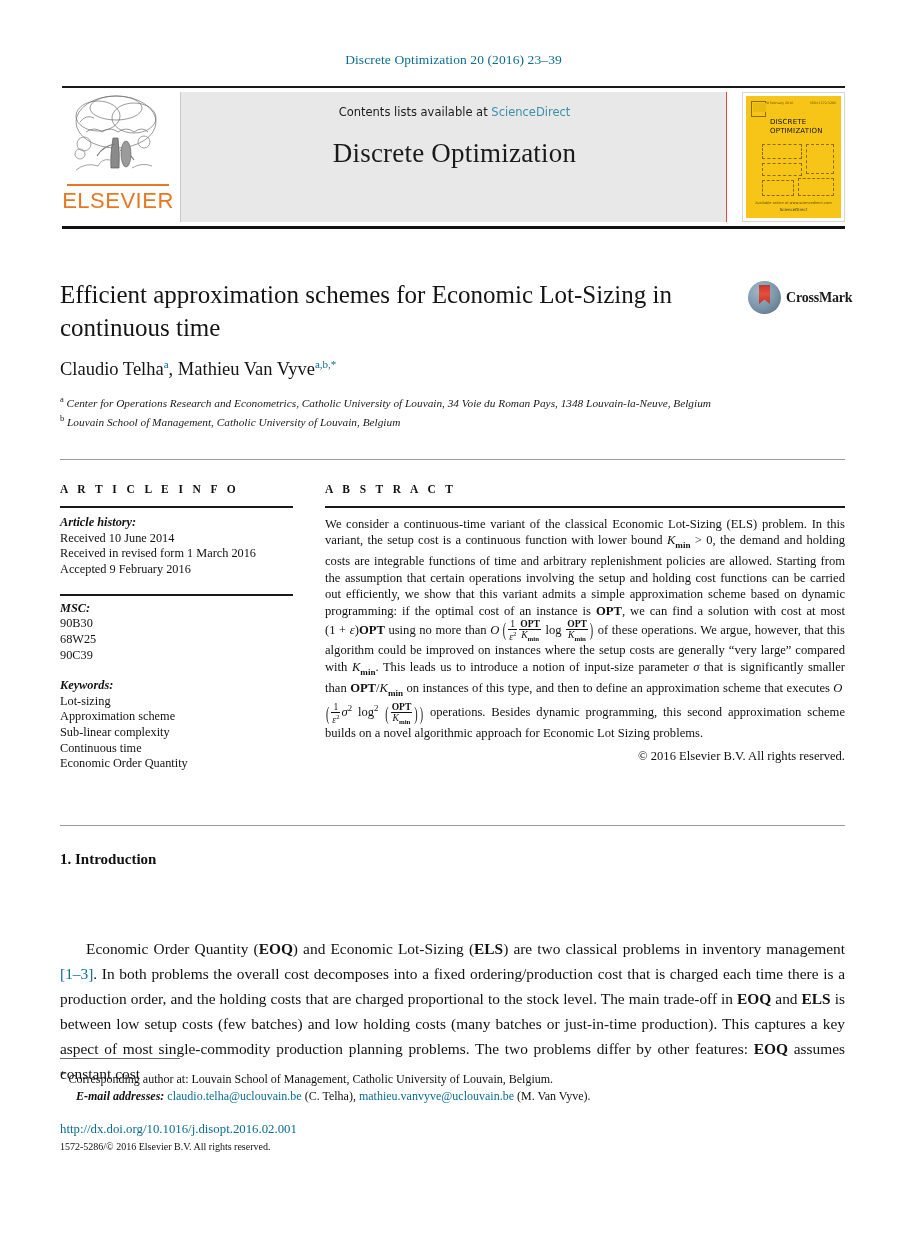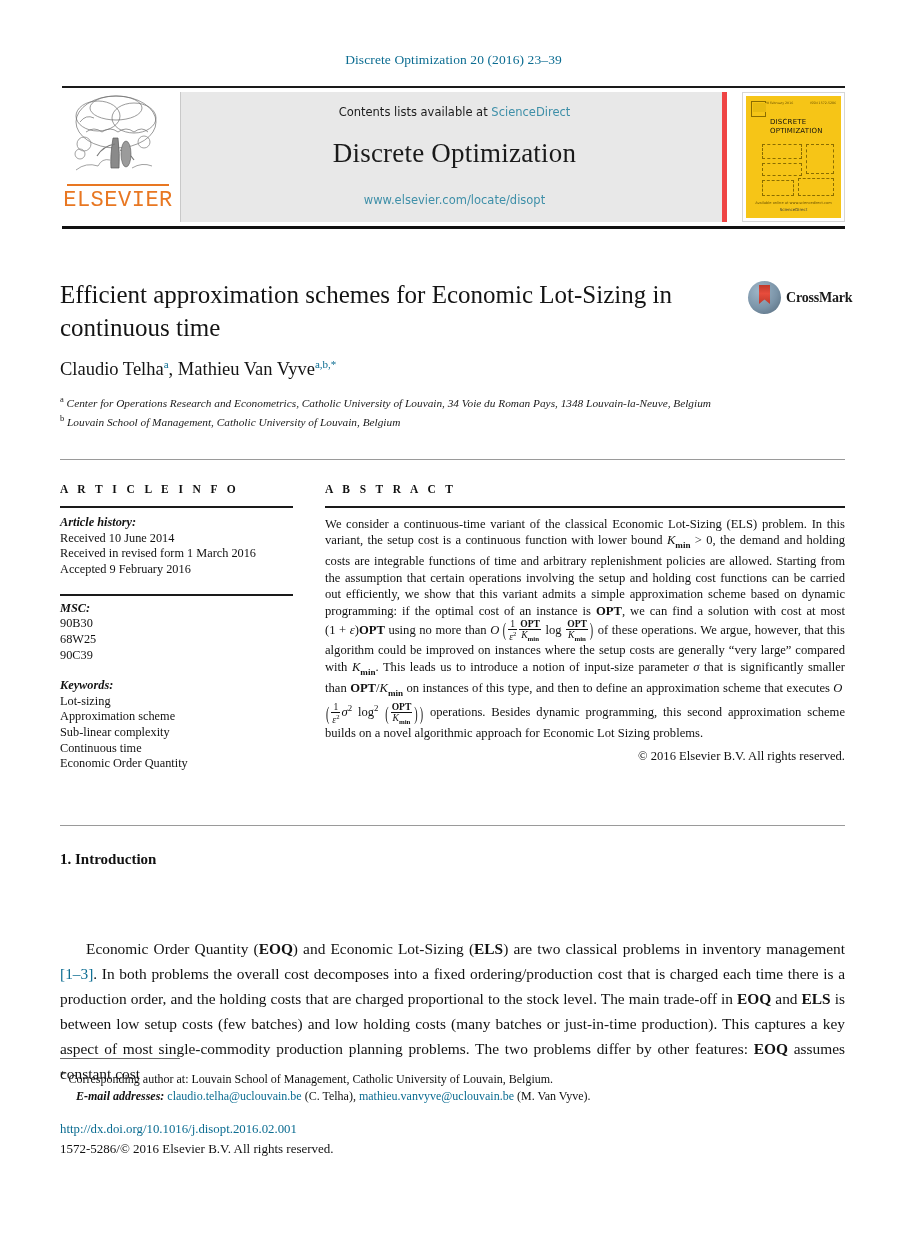--- a/index.html
+++ b/index.html
@@ -38,34 +38,34 @@
   }
   .elsevier-logo {
     position: absolute; left: 0px; top: 6px; width: 112px; height: 130px;
   }
   .elsevier-tree {
     position: absolute; left: 4px; top: 0px; width: 104px; height: 94px;
   }
   .elsevier-word {
     position: absolute; left: 0; top: 96px; width: 112px;
     text-align: center;
-    font-family: Liberation Mono, monospace;
+    font-family: Liberation Sans, sans-serif;
     font-size: 22px;
     letter-spacing: 0.5px;
     color: #e87722;
   }
   .elsevier-bar {
     position: absolute; left: 5px; top: 92px; width: 102px; height: 2px;
     background: #e87722;
   }
   .center-box {
     position: absolute; left: 118px; top: 6px; width: 547px; height: 130px;
     background: #e8e8e8;
     border-left: 1px solid #c9c9c9;
-    border-right: 5px solid #ef4444;
+    border-right: 1px solid #ef4444;
   }
   .contents-line {
     position: absolute; left: 0; top: 13px; width: 547px;
     text-align: center;
     font-family: "DejaVu Sans", sans-serif;
     font-size: 11.5px;
     color: #1c1c1c;
   }
   .contents-line .sd { color: #3e8fa8; }
   .journal-name {
@@ -298,21 +298,21 @@
 
   .doi {
     position: absolute; left: 60px; top: 1122px;
     font-family: "Liberation Serif", serif;
     font-size: 12.8px;
     color: #0b6c91;
   }
   .issn {
     position: absolute; left: 60px; top: 1141px;
     font-family: "Liberation Serif", serif;
-    font-size: 13px;
+    font-size: 10px;
     color: #111111;
   }
 </style>
 </head>
 <body>
 
 <div class="page">
 
   <div class="runhead">Discrete Optimization 20 (2016) 23–39</div>
 
@@ -343,21 +343,20 @@
       </svg>
       <div class="elsevier-bar"></div>
       <div class="elsevier-word">ELSEVIER</div>
     </div>
 
     <div class="center-box">
       <div class="contents-line">
         <span>Contents lists available at </span><span class="sd">ScienceDirect</span>
       </div>
       <div class="journal-name">Discrete Optimization</div>
-      <div class="journal-url">www.elsevier.com/locate/disopt</div>
     </div>
 
     <div class="cover">
       <div class="cover-inner">
         <div class="cover-topbar">
           <span>Volume 20   February 2016</span>
           <span>ISSN 1572-5286</span>
         </div>
         <div class="cover-el-logo">
             <div class="tl"></div>

